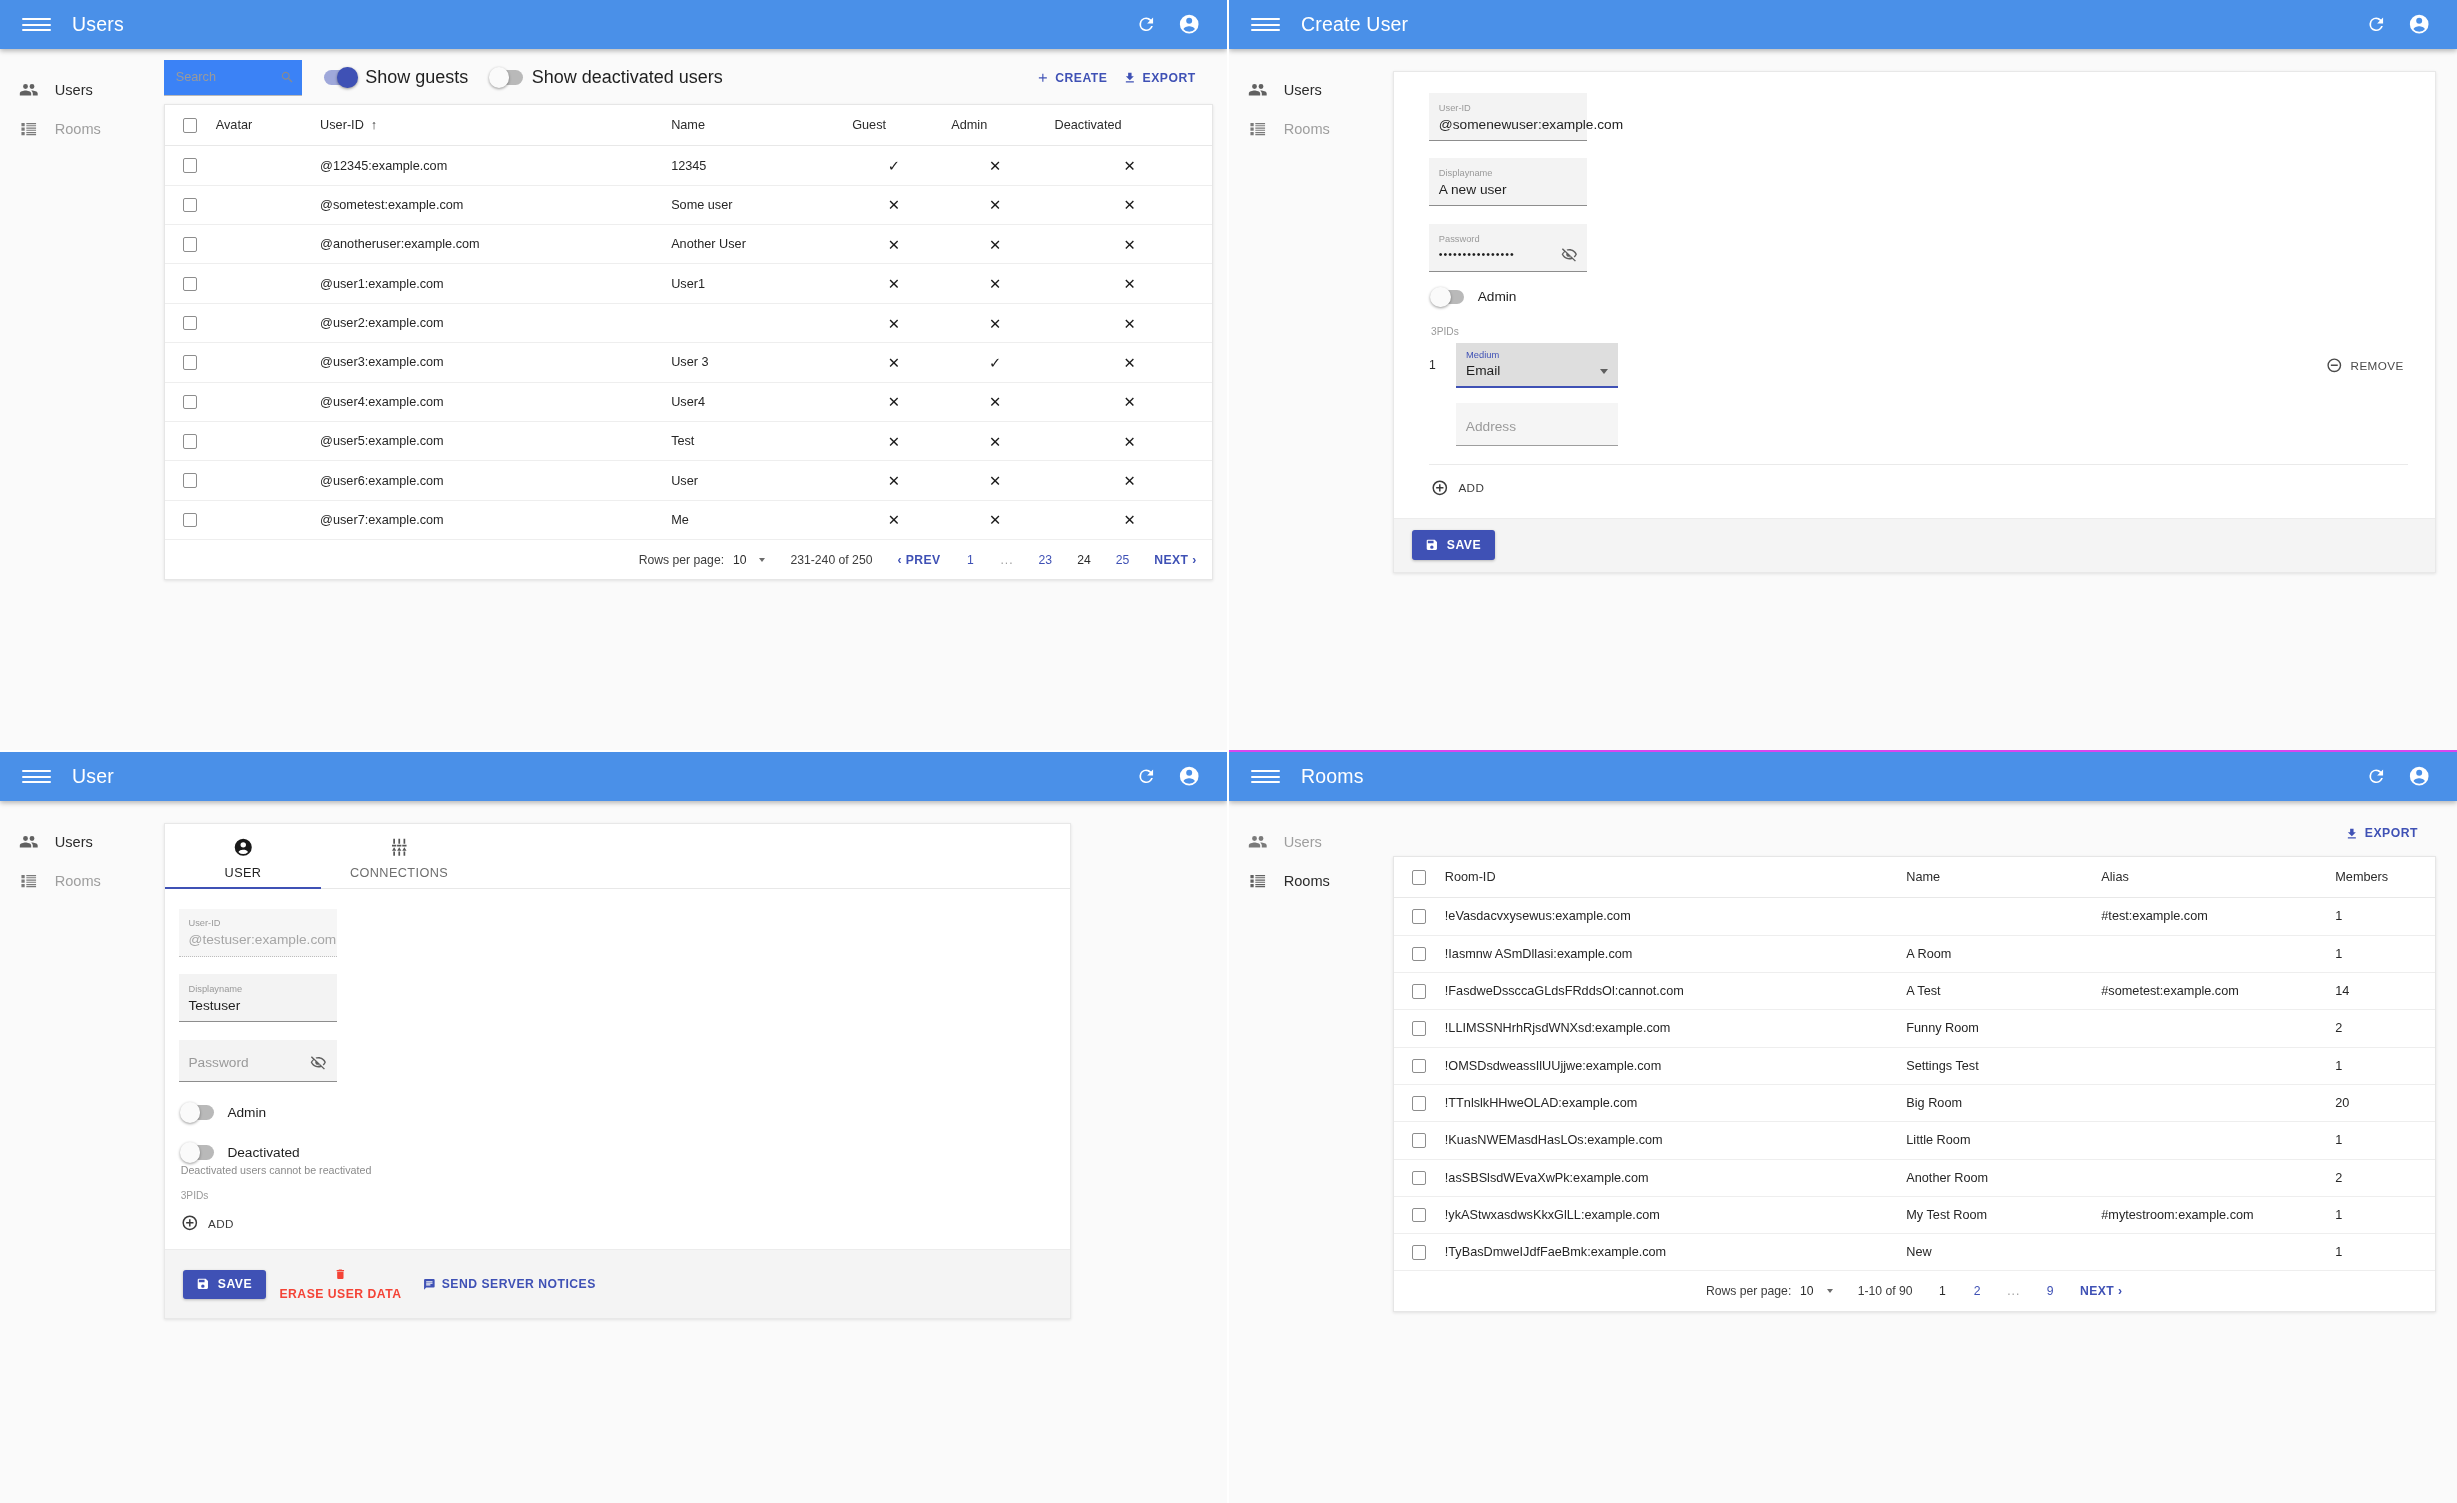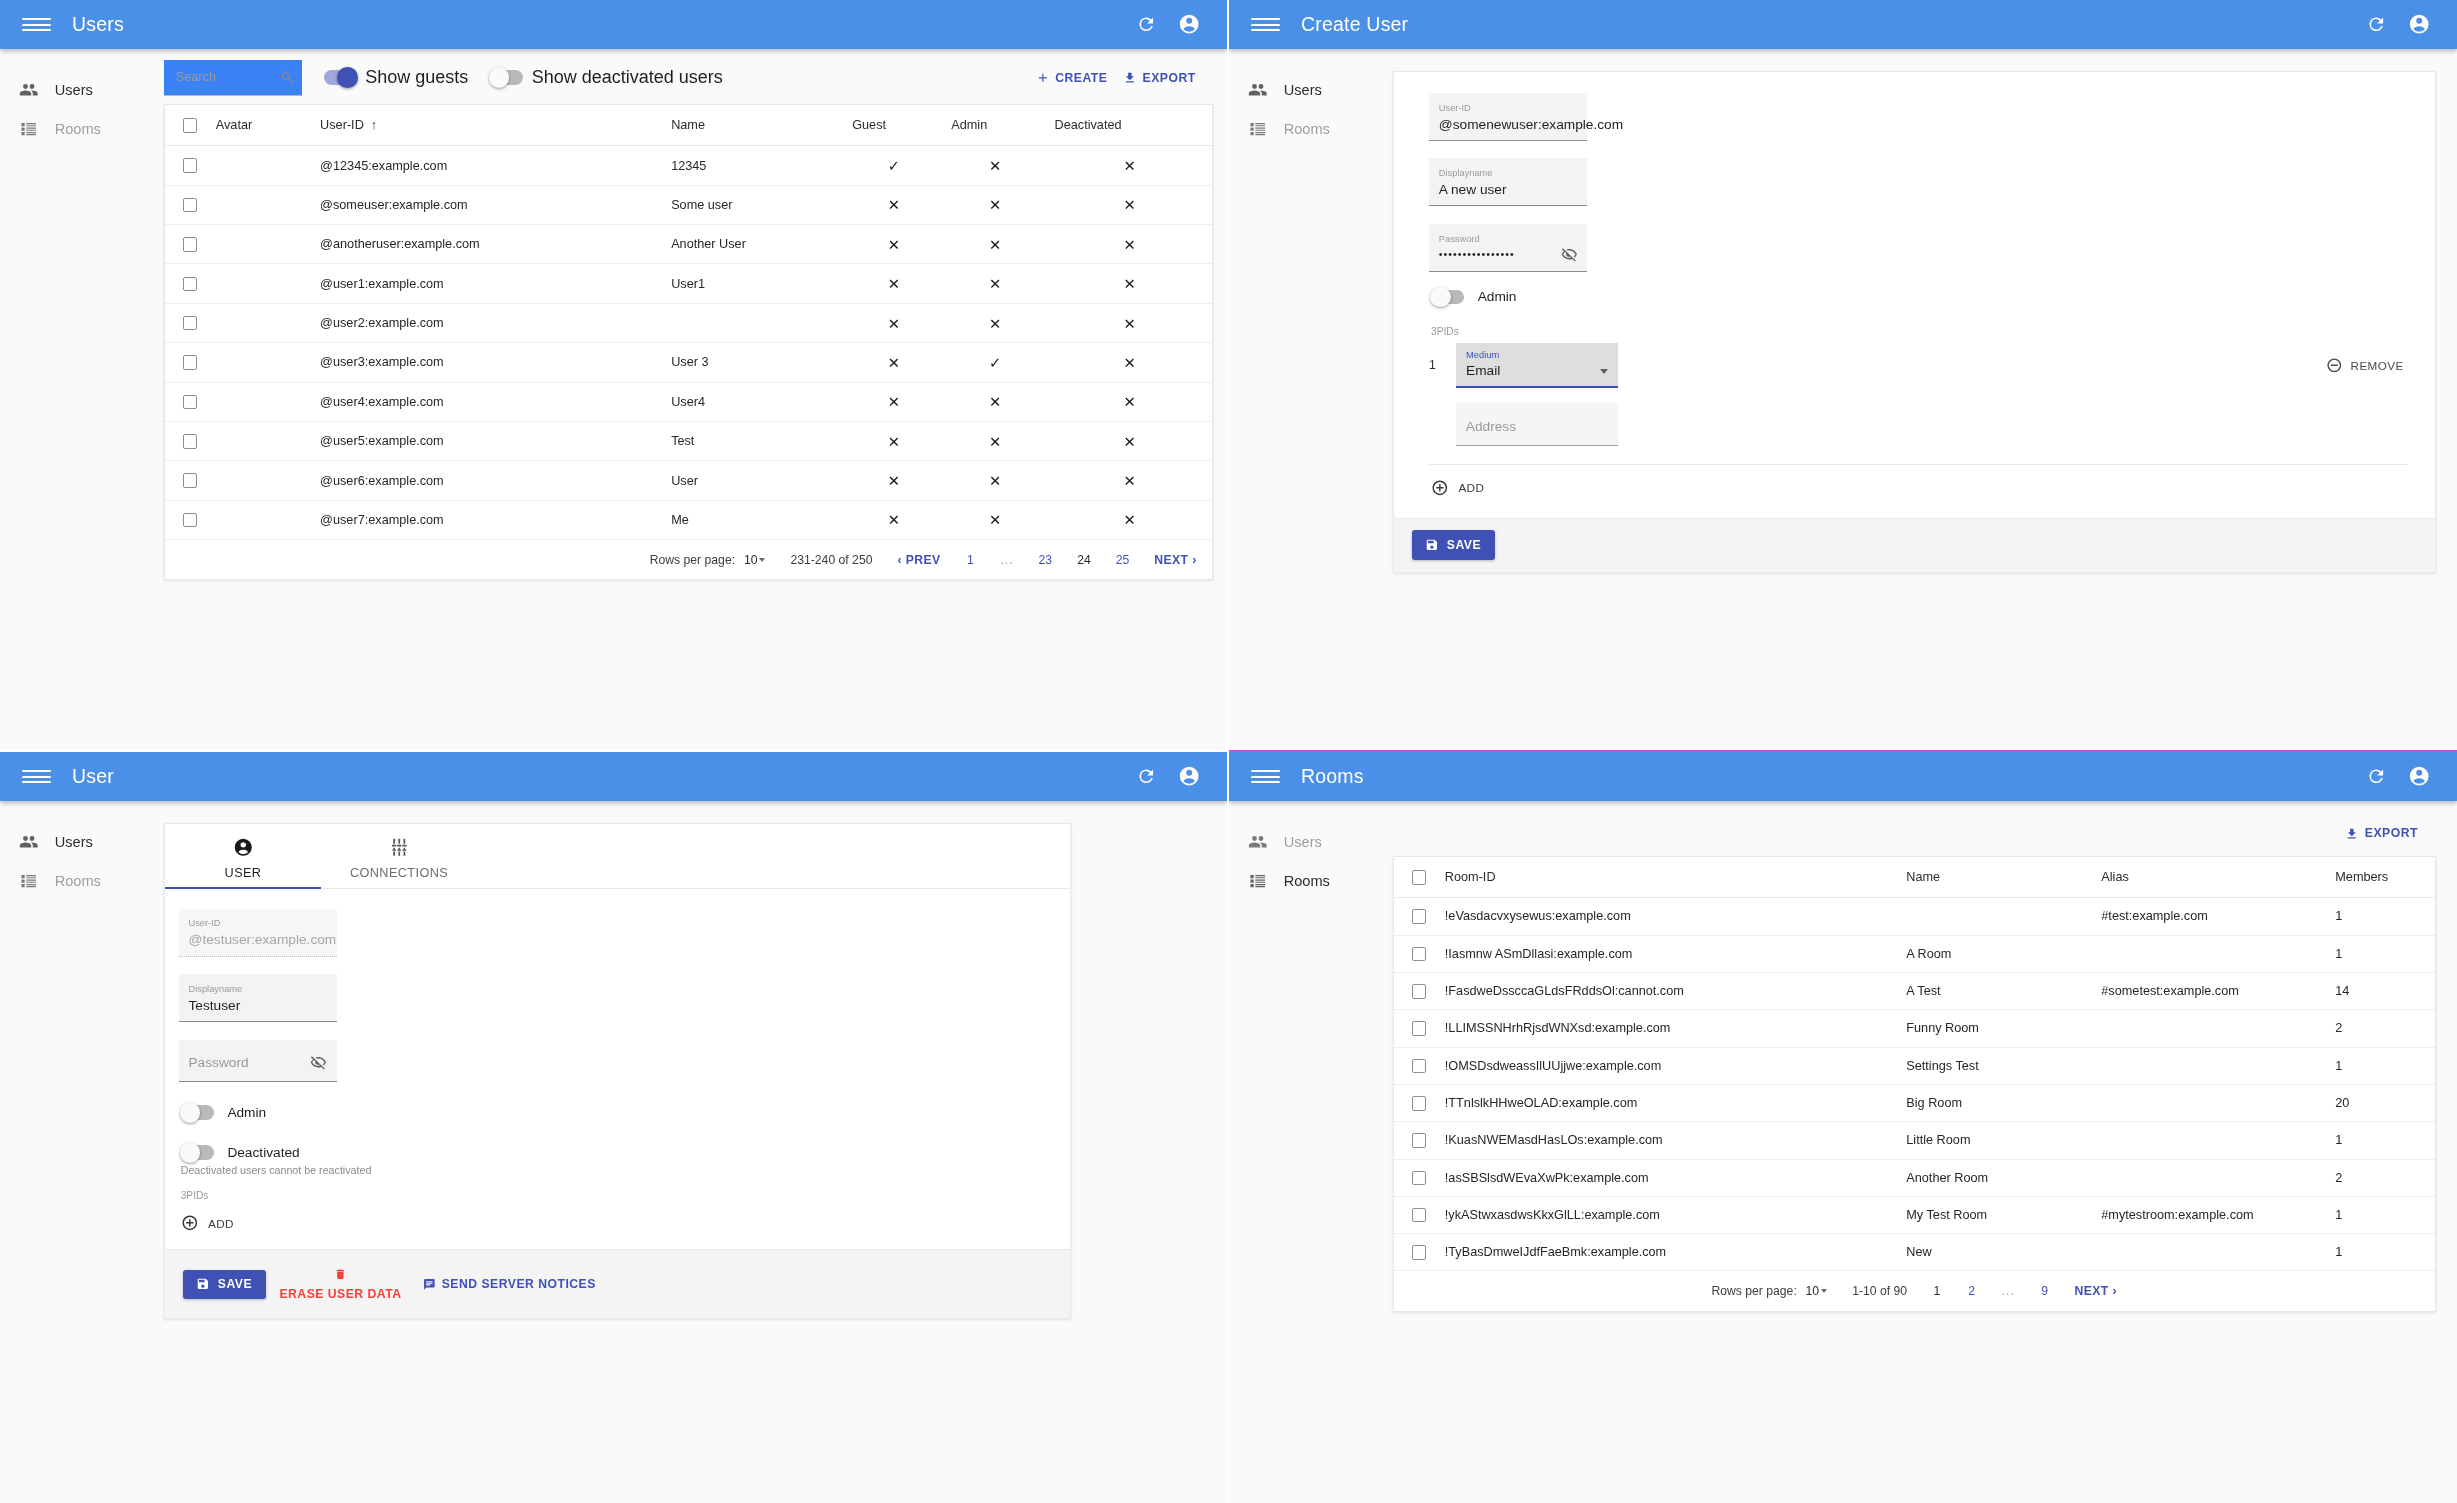--- a/index.html
+++ b/index.html
@@ -137,21 +137,21 @@
   .center { text-align:center; }
 
   
   .pagination {
     display:flex; align-items:center; justify-content:flex-end;
     gap: 0px; padding: 12.7px 15.6px; font-size: 12.2px; color:#4a4a4a;
     background:#fff;
   }
   .pg-label { color:#3c3c3c; }
   .pg-select {
-    display:flex; align-items:center; gap:2px; margin-left:8.8px; cursor:pointer; color:#2b2b2b;
+    display:flex; align-items:center; gap:13px; margin-left:8.8px; cursor:pointer; color:#2b2b2b;
   }
   .pg-select .caret {
     width:0;height:0;border-left:3.9px solid transparent;border-right:3.9px solid transparent;
     border-top:4.9px solid #6b6b6b;
   }
   .pg-range { margin-left: 25px; color:#3c3c3c; }
   .pg-btn {
     display:flex; align-items:center; gap:3.9px; color:#3f51b5;
     margin-left: 25px; cursor:pointer; font-weight:600; letter-spacing:0.4px;
   }
@@ -352,21 +352,21 @@
                   <td></td>
                   <td>@12345:example.com</td>
                   <td>12345</td>
                   <td class="center"><span class="mark">✓</span></td>
                   <td class="center"><span class="mark">✕</span></td>
                   <td class="center"><span class="mark">✕</span></td>
                 </tr>
                 <tr>
                   <td class="col-cb"><span class="cb"></span></td>
                   <td></td>
-                  <td>@someuser:example.com</td>
+                  <td>@sometest:example.com</td>
                   <td>Some user</td>
                   <td class="center"><span class="mark">✕</span></td>
                   <td class="center"><span class="mark">✕</span></td>
                   <td class="center"><span class="mark">✕</span></td>
                 </tr>
                 <tr>
                   <td class="col-cb"><span class="cb"></span></td>
                   <td></td>
                   <td>@anotheruser:example.com</td>
                   <td>Another User</td>

